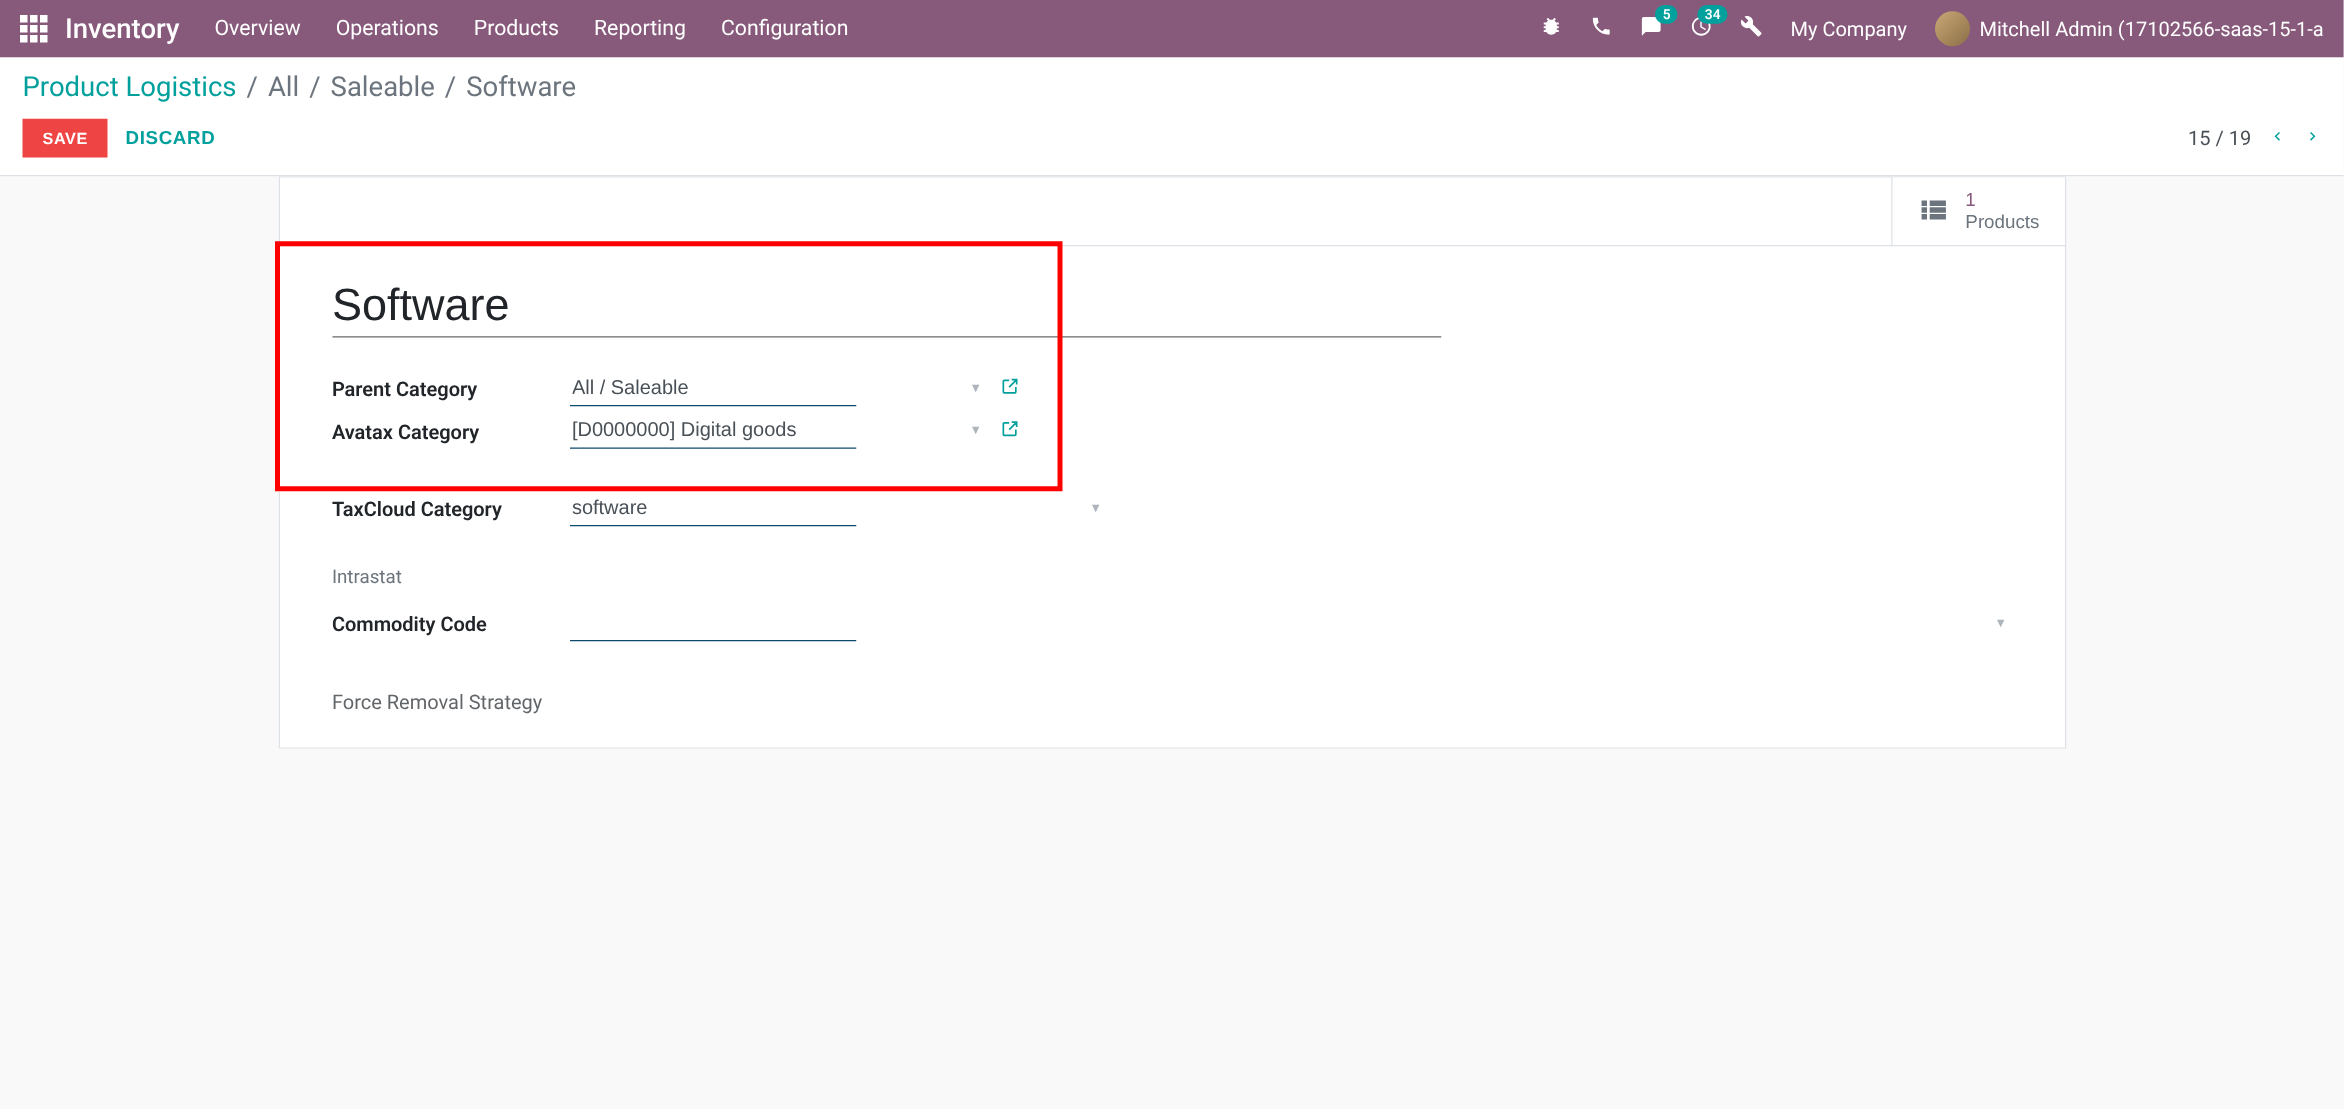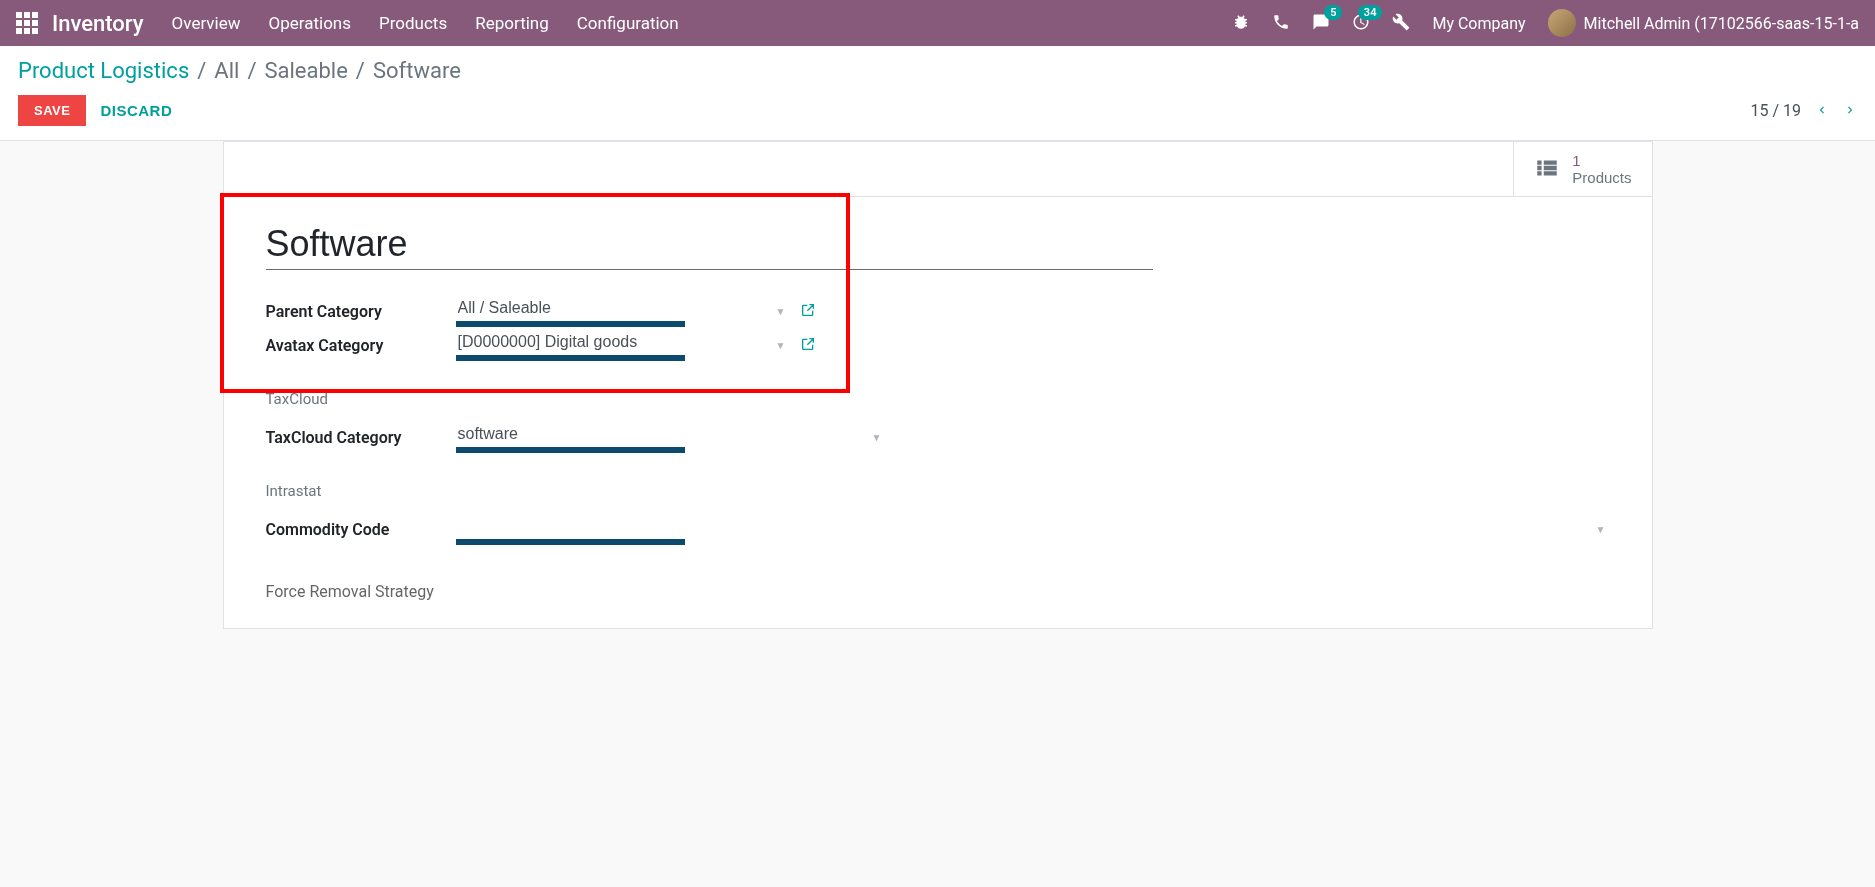--- a/index.html
+++ b/index.html
@@ -46,21 +46,21 @@
 .sheet-body { padding: 24px 42px 20px; position: relative; }
 .title-section { margin-bottom: 24px; }
 .title-label { font-size: 17px; color: #212529; margin-bottom: 2px; }
 .title-input { font-size: 36px; font-weight: 500; border: none; border-bottom: 1px solid #6b6b6b; padding: 2px 0 4px; width: 66%; outline: none; color: #212529; }
 
 .form-group { margin-bottom: 28px; }
 .field-row { display: flex; align-items: center; min-height: 34px; }
 .field-label { width: 190px; font-size: 16px; color: #212529; font-weight: 600; }
 .field-label.normal { font-weight: 400; }
 .field-input-wrap { display: flex; align-items: center; gap: 10px; flex: 1; max-width: 360px; }
-.m2o-input { flex: 1; border: none; border-bottom: 6px solid #0c4a6e; padding: 4px 20px 4px 2px; font-size: 16px; outline: none; color: #495057; position: relative; }
+.m2o-input { flex: 1; border: none; border-bottom: 1px solid #0c4a6e; padding: 4px 20px 4px 2px; font-size: 16px; outline: none; color: #495057; position: relative; }
 .m2o-wrap { position: relative; flex: 1; }
 .m2o-caret { position: absolute; right: 4px; top: 50%; transform: translateY(-50%); color: #adb5bd; font-size: 10px; pointer-events: none; }
 .ext-link { color: #00a09d; cursor: pointer; }
 .ext-link svg { width: 16px; height: 16px; fill: none; stroke: #00a09d; stroke-width: 2; }
 
 .section-title { font-size: 15px; color: #6c757d; margin-bottom: 12px; margin-top: 8px;}
 .wide-input-wrap { flex: 1; max-width: none; }
 .wide-input { width: 100%; max-width: 430px; }
 .full-width-input { width: 100%; }
 
@@ -203,21 +203,20 @@
             <span class="ext-link">
               <svg viewBox="0 0 24 24">
                   <path d="M14 4h6v6M20 4l-9 9M19 13v6a1 1 0 01-1 1H5a1 1 0 01-1-1V6a1 1 0 011-1h6"></path>
                 </svg>
             </span>
           </div>
         </div>
       </div>
 
       <div class="form-group">
-        <div class="section-title">TaxCloud</div>
         <div class="field-row">
           <div class="field-label">TaxCloud Category</div>
           <div class="field-input-wrap wide-input-wrap">
             <div class="m2o-wrap wide-input">
               <input class="m2o-input" value="software" style="">
               <span class="m2o-caret">▼</span>
             </div>
           </div>
         </div>
       </div>

